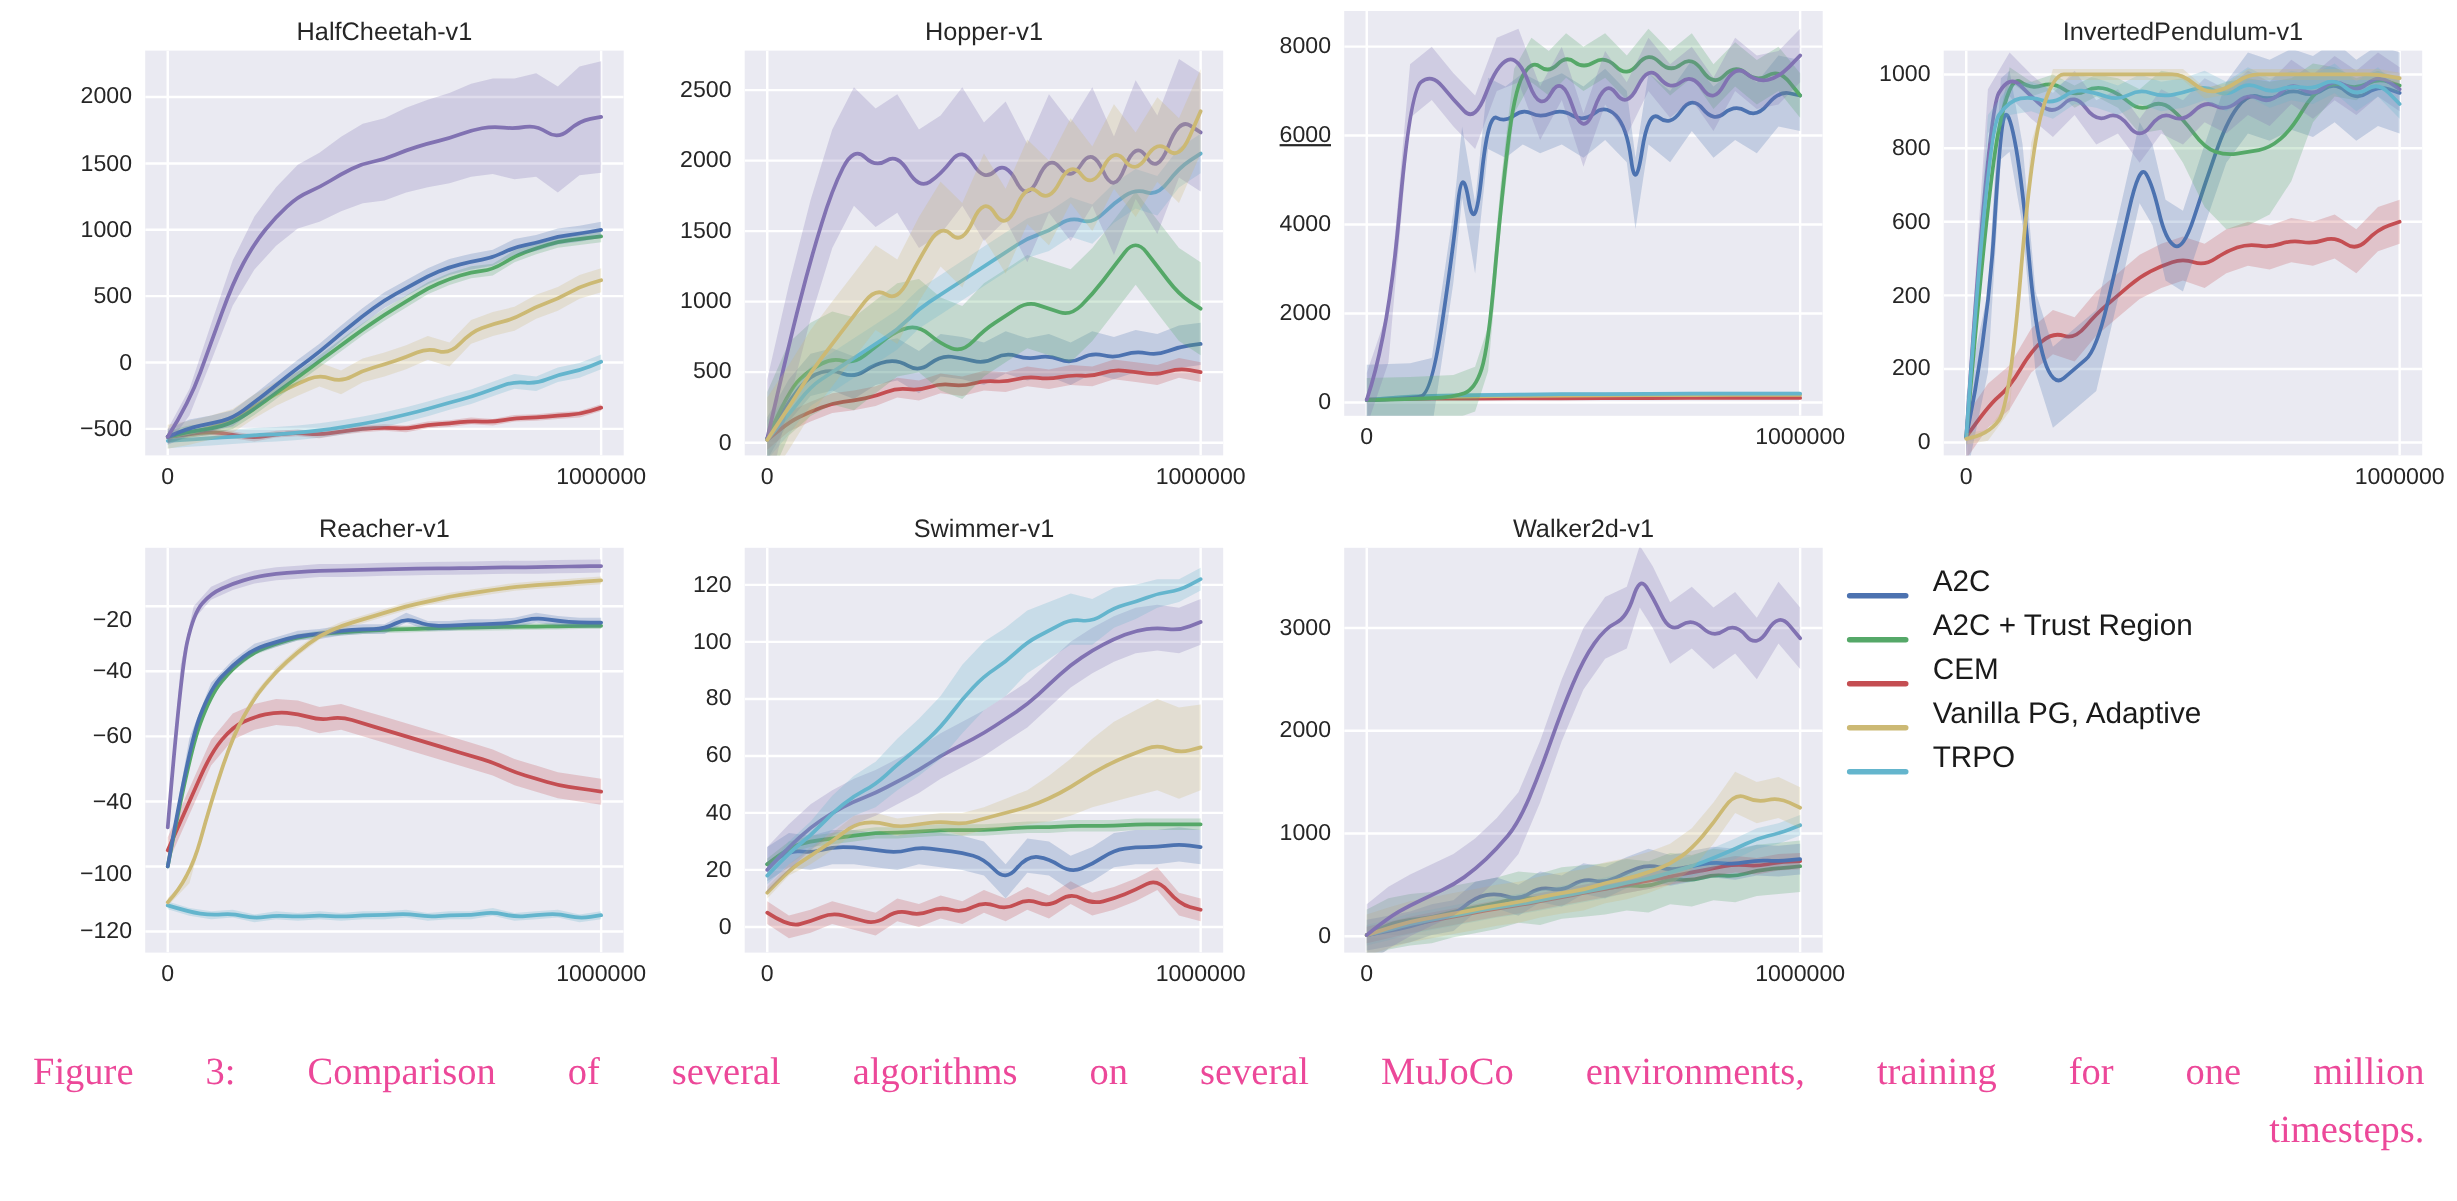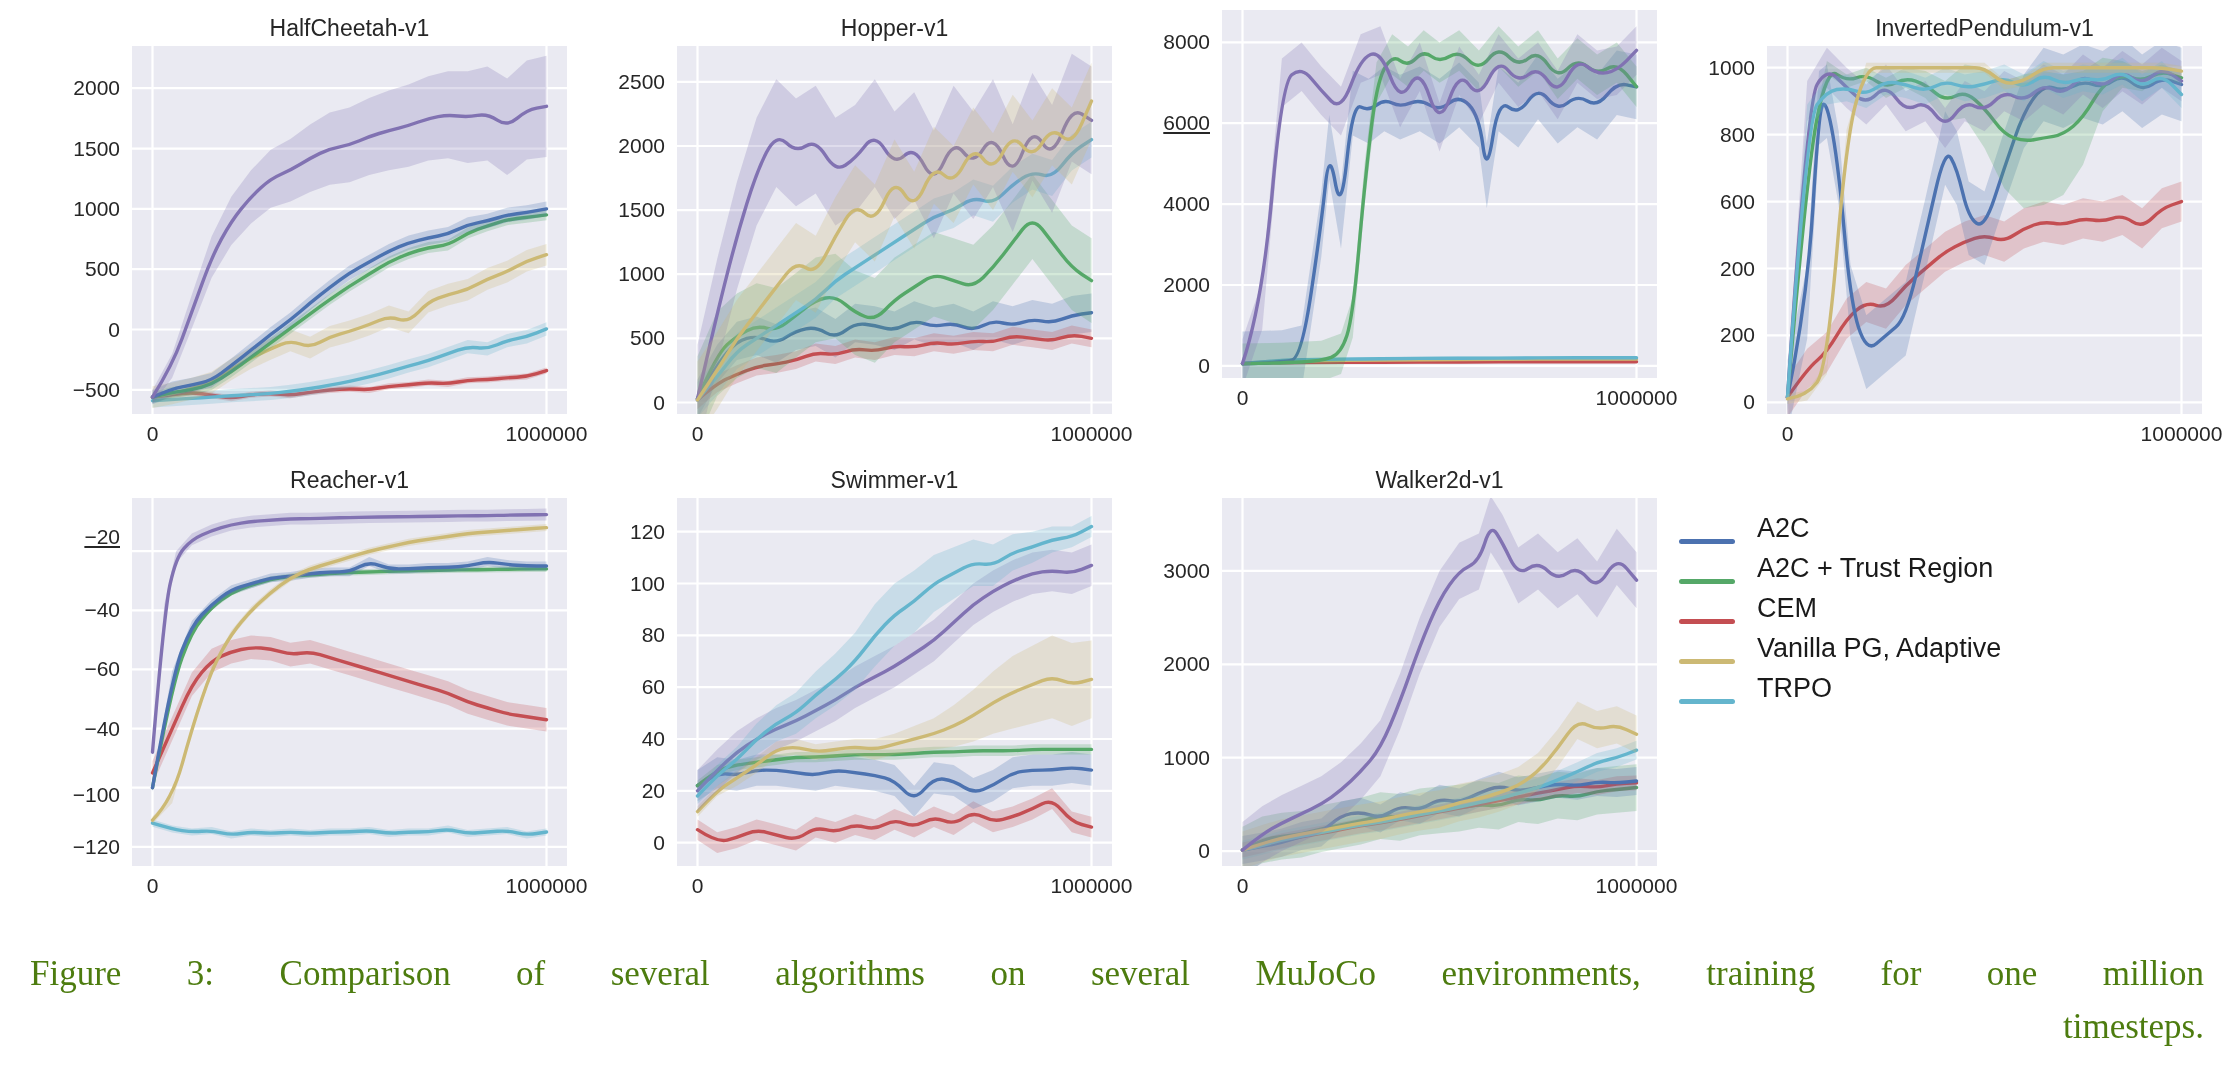--- a/index.html
+++ b/index.html
@@ -13,21 +13,21 @@
   svg.plot{position:absolute;left:104px;top:0;background:#eaeaf2;overflow:hidden;display:block;}
   .ytick{position:absolute;left:0;width:92px;text-align:right;font-size:21px;color:#262626;
          line-height:26px;white-space:nowrap;}
   .xtick{position:absolute;transform:translateX(-50%);font-size:21px;color:#262626;
          top:376px;white-space:nowrap;}
   .legend-cell{width:545px;height:452px;box-sizing:border-box;padding:42px 0 0 16px;}
   .legend-item{display:flex;align-items:flex-end;height:40px;}
   .legend-swatch{width:56px;height:5px;border-radius:2.5px;margin-right:22px;flex:none;}
   .legend-label{font-size:27px;color:#1a1a1a;white-space:nowrap;}
   .caption{margin:34px 30px 0 30px;font-family:"Liberation Serif",serif;font-size:35px;
-           color:#4d7c0f;line-height:1.5;}
+           color:#ec4899;line-height:1.5;}
   .caption-line1{text-align:justify;text-align-last:justify;}
   .caption-line2{text-align:right;}
 </style>
 </head>
 <body>
 
 <div class="page">
   <div class="charts-grid" id="charts-grid">
       <div class="chart-cell">
         <div class="chart-title">HalfCheetah-v1</div>
@@ -184,21 +184,21 @@
             <path d="M20.5,274.9Q40.2,230.6 50.1,208.4Q59.9,186.2 69.8,174.4Q79.6,162.6 89.4,158.1Q99.3,153.7 109.2,151.5Q119,149.3 128.9,150Q138.7,150.7 148.6,153.7Q158.4,156.7 168.3,155.2Q178.1,153.7 188,156.6Q197.8,159.6 207.7,162.6Q217.5,165.5 227.4,168.5Q237.2,171.4 247.1,174.4Q256.9,177.3 266.8,180.3Q276.6,183.3 286.5,186.3Q296.3,189.2 306.2,192.1Q316,195.1 325.9,199.6Q335.7,204 345.5,207Q355.4,209.9 365.3,212.9Q375.1,215.8 385,217.3Q394.8,218.7 404.7,220.2L414.5,221.7" fill="none" stroke="#C44E52" stroke-width="3.4" stroke-linecap="round" stroke-linejoin="round"></path>
             <path d="M20.5,286.7L40.2,183.3L59.9,130.1L79.6,106.4L99.3,91.6L119,84.2L138.7,78.3L158.4,75.4L178.1,73.9L197.8,72.4L217.5,71.5L237.2,70.9L256.9,70.3L276.6,69.8L296.3,69.5L316,69.2L335.7,68.9L355.4,68.6L375.1,68.3L394.8,68L414.5,68L414.5,73.9L394.8,73.9L375.1,74.2L355.4,74.5L335.7,74.8L316,75.1L296.3,75.4L276.6,75.7L256.9,76.3L237.2,76.9L217.5,77.4L197.8,78.3L178.1,79.8L158.4,81.3L138.7,84.2L119,90.2L99.3,97.5L79.6,112.3L59.9,136L40.2,189.2L20.5,292.6Z" fill="#55A868" fill-opacity="0.25" stroke="none"></path>
             <path d="M20.5,289.7Q40.2,186.2 50.1,159.6Q59.9,133 69.8,121.2Q79.6,109.4 89.4,102Q99.3,94.6 109.2,90.9Q119,87.2 128.9,84.3Q138.7,81.3 148.6,79.8Q158.4,78.3 168.3,77.6Q178.1,76.9 188,76.2Q197.8,75.4 207.7,75Q217.5,74.5 227.4,74.2Q237.2,73.9 247.1,73.6Q256.9,73.3 266.8,73Q276.6,72.7 286.5,72.6Q296.3,72.4 306.2,72.3Q316,72.1 325.9,71.9Q335.7,71.8 345.5,71.7Q355.4,71.5 365.3,71.4Q375.1,71.2 385,71.1Q394.8,70.9 404.7,70.9L414.5,70.9" fill="none" stroke="#55A868" stroke-width="3.4" stroke-linecap="round" stroke-linejoin="round"></path>
             <path d="M20.5,285.2L40.2,172.9L59.9,122.7L79.6,102L99.3,87.2L119,81.3L138.7,75.4L158.4,73.9L178.1,70.9L197.8,69.5L217.5,69.5L237.2,59.1L256.9,66.5L276.6,66.5L296.3,65L316,65L335.7,63.6L355.4,59.1L375.1,62.1L394.8,63.6L414.5,63.6L414.5,72.4L394.8,72.4L375.1,70.9L355.4,68L335.7,72.4L316,73.9L296.3,73.9L276.6,75.4L256.9,75.4L237.2,68L217.5,78.3L197.8,78.3L178.1,79.8L158.4,82.8L138.7,84.2L119,90.2L99.3,96.1L79.6,110.8L59.9,131.5L40.2,181.8L20.5,294.1Z" fill="#4C72B0" fill-opacity="0.25" stroke="none"></path>
             <path d="M20.5,289.7Q40.2,177.3 50.1,152.2Q59.9,127.1 69.8,116.8Q79.6,106.4 89.4,99Q99.3,91.6 109.2,88.7Q119,85.7 128.9,82.8Q138.7,79.8 148.6,79.1Q158.4,78.3 168.3,76.9Q178.1,75.4 188,74.7Q197.8,73.9 207.7,73.9Q217.5,73.9 227.4,68.8Q237.2,63.6 247.1,67.3Q256.9,70.9 266.8,70.9Q276.6,70.9 286.5,70.2Q296.3,69.5 306.2,69.5Q316,69.5 325.9,68.8Q335.7,68 345.5,65.8Q355.4,63.6 365.3,65.1Q375.1,66.5 385,67.3Q394.8,68 404.7,68L414.5,68" fill="none" stroke="#4C72B0" stroke-width="3.4" stroke-linecap="round" stroke-linejoin="round"></path>
             <path d="M20.5,318.6L40.2,297.9L59.9,227L79.6,167.9L99.3,132.4L119,108.8L138.7,91L158.4,76.3L178.1,67.4L197.8,61.5L217.5,55.6L237.2,49.7L256.9,45.2L276.6,40.8L296.3,37.8L316,34.9L335.7,31.9L355.4,30.4L375.1,29L394.8,27.5L414.5,26L414.5,33.1L394.8,34.6L375.1,36.1L355.4,37.5L335.7,39L316,42L296.3,44.9L276.6,47.9L256.9,52.3L237.2,56.8L217.5,62.7L197.8,68.6L178.1,74.5L158.4,83.4L138.7,98.1L119,115.9L99.3,139.5L79.6,175L59.9,234.1L40.2,305L20.5,325.7Z" fill="#CCB974" fill-opacity="0.25" stroke="none"></path>
             <path d="M20.5,322.2Q40.2,301.5 50.1,266.1Q59.9,230.6 69.8,201Q79.6,171.4 89.4,153.7Q99.3,136 109.2,124.2Q119,112.3 128.9,103.5Q138.7,94.6 148.6,87.2Q158.4,79.8 168.3,75.4Q178.1,70.9 188,68Q197.8,65 207.7,62.1Q217.5,59.1 227.4,56.2Q237.2,53.2 247.1,51Q256.9,48.8 266.8,46.6Q276.6,44.3 286.5,42.8Q296.3,41.4 306.2,39.9Q316,38.4 325.9,37Q335.7,35.5 345.5,34.8Q355.4,34 365.3,33.3Q375.1,32.5 385,31.8Q394.8,31 404.7,30.3L414.5,29.6" fill="none" stroke="#CCB974" stroke-width="3.4" stroke-linecap="round" stroke-linejoin="round"></path>
             <path d="M20.5,248.3L32.3,106.4L44.1,53.2L59.9,35.5L79.6,26.6L99.3,20.7L119,17.7L138.7,16.3L158.4,14.8L178.1,14.8L197.8,14.2L217.5,13.6L237.2,13.3L256.9,13L276.6,12.7L296.3,12.4L316,12.1L335.7,11.8L355.4,11.8L375.1,11.2L394.8,10.9L414.5,10.6L414.5,22.5L394.8,22.8L375.1,23.1L355.4,23.6L335.7,23.6L316,23.9L296.3,24.2L276.6,24.5L256.9,24.8L237.2,25.1L217.5,25.4L197.8,26L178.1,26.6L158.4,26.6L138.7,28.1L119,29.6L99.3,32.5L79.6,38.4L59.9,47.3L44.1,65L32.3,118.2L20.5,260.1Z" fill="#8172B2" fill-opacity="0.25" stroke="none"></path>
             <path d="M20.5,254.2Q32.3,112.3 38.2,85.7Q44.1,59.1 52,50.3Q59.9,41.4 69.8,37Q79.6,32.5 89.4,29.6Q99.3,26.6 109.2,25.1Q119,23.6 128.9,22.9Q138.7,22.2 148.6,21.5Q158.4,20.7 168.3,20.7Q178.1,20.7 188,20.4Q197.8,20.1 207.7,19.8Q217.5,19.5 227.4,19.4Q237.2,19.2 247.1,19Q256.9,18.9 266.8,18.8Q276.6,18.6 286.5,18.5Q296.3,18.3 306.2,18.2Q316,18 325.9,17.9Q335.7,17.7 345.5,17.7Q355.4,17.7 365.3,17.4Q375.1,17.1 385,17Q394.8,16.8 404.7,16.7L414.5,16.6" fill="none" stroke="#8172B2" stroke-width="3.4" stroke-linecap="round" stroke-linejoin="round"></path>
           </svg>
-          <div class="ytick" style="top: 26px; text-decoration: underline;">−20</div>
+          <div class="ytick" style="top: 53px;">−20</div>
           <div class="ytick" style="top: 99.3px;">−40</div>
           <div class="ytick" style="top: 158.4px;">−60</div>
           <div class="ytick" style="top: 217.6px;">−40</div>
           <div class="ytick" style="top: 284px;">−100</div>
           <div class="ytick" style="top: 335.8px;">−120</div>
           <div class="xtick" style="left: 124.5px;">0</div>
           <div class="xtick" style="left: 518.5px;">1000000</div>
         </div>
       </div>
       <div class="chart-cell">

